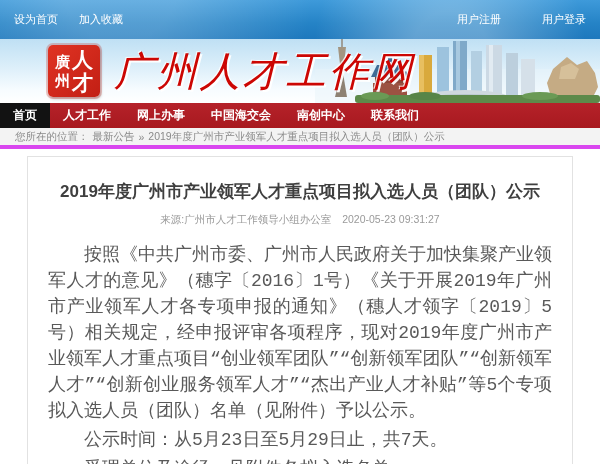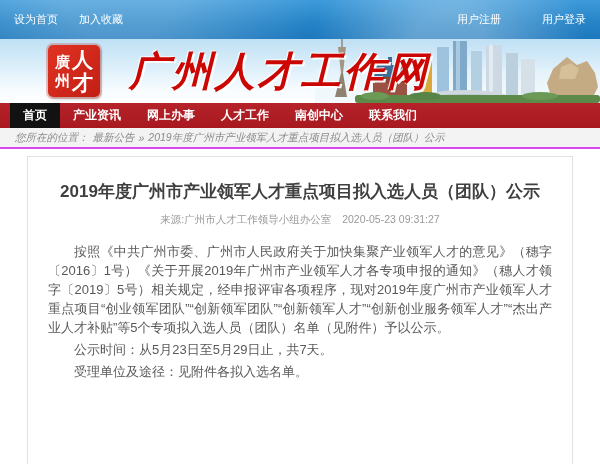--- a/index.html
+++ b/index.html
@@ -39,51 +39,50 @@
     background:linear-gradient(135deg,#e03323,#c21f14);
     border-radius:5px;
     box-shadow:0 0 0 2px rgba(194,31,20,.25), 1px 2px 3px rgba(0,0,0,.25);
     display:flex; align-items:center; justify-content:center;
     gap:2px;
   }
   .seal .col { display:flex; flex-direction:column; align-items:center; color:#fff; font-weight:bold; line-height:1; }
   .seal .col.small span { font-size:15px; letter-spacing:0; margin:2px 0; }
   .seal .col.big span { font-size:21px; margin:1px 0; }
   .site-title {
-    margin-left:29px;
+    margin-left:14px;
     font-size:40px;
-    font-weight:bold;
+    font-weight:normal;
     font-style:italic;
     letter-spacing:3px;
     color:#cc0603;
     text-shadow:2px 2px 0 rgba(255,255,255,.95), -1px -1px 0 rgba(255,255,255,.8);
     white-space:nowrap;
   }
   .skyline { position:absolute; right:0; bottom:0; height:64px; width:285px; z-index:1; }
 
   
   .nav {
     height:25px;
     background:linear-gradient(180deg,#b5222a 0%, #a8191f 100%);
     display:flex; align-items:stretch;
-    padding-left:10px;
     color:#fff; font-size:12px; font-weight:bold;
   }
   .nav-item { display:flex; align-items:center; padding:0 13px; cursor:pointer; white-space:nowrap; }
   .nav-item.active { background:#121212; }
 
   
   .breadcrumb {
     height:21px;
     background:#f3f3f3;
-    border-bottom:2px solid #d946ef;
+    border-bottom:4px solid #d946ef;
     display:flex; align-items:center;
     padding:0 15px;
     font-size:10.5px; color:#8a8a8a;
-    gap:4px; white-space:nowrap; overflow:hidden;font-style:italic;
+    gap:4px; white-space:nowrap; overflow:hidden;
   }
   .breadcrumb .link { cursor:pointer; }
 
   
   .content-wrap { padding-top:7px; height:331px; }
   .article-box {
     width:546px; margin:0 auto;
     background:#fff;
     border:1px solid #e2e2e2;
     padding:20px 20px 24px;
@@ -91,25 +90,26 @@
   }
   .article-title {
     text-align:center;
     font-size:17px; font-weight:bold; color:#3f3f3f;
     line-height:1.35;
     margin:4px 0 9px;
   }
   .article-meta { text-align:center; font-size:10.5px; color:#9a9a9a; margin-bottom:15px; }
   .article-meta .src { margin-right:8px; }
   .article-body p {
-    font-size:13px; color:#595959;
-    line-height:19px;
+    font-size:18px; color:#595959;
+    line-height:26px;
     text-indent:2em;
     margin-bottom:3px;
     text-align:justify;
+    font-family:Liberation Mono, monospace;
   }
 </style>
 </head>
 <body>
 
 <div class="topbar">
   <div class="left">
     <a>设为首页</a>
     <a>加入收藏</a>
   </div>
@@ -168,23 +168,23 @@
 
     <rect x="40" y="56" width="245" height="8" rx="3" fill="#5d8a4a"></rect>
     <ellipse cx="60" cy="57" rx="14" ry="4" fill="#6a9a55"></ellipse>
     <ellipse cx="110" cy="57" rx="16" ry="4" fill="#578548"></ellipse>
     <ellipse cx="225" cy="57" rx="18" ry="4" fill="#6a9a55"></ellipse>
   </svg>
 </div>
 
 <div class="nav">
   <div class="nav-item active">首页</div>
-  <div class="nav-item">产业资讯</div>
+  <div class="nav-item">人才工作</div>
   <div class="nav-item">网上办事</div>
-  <div class="nav-item">人才工作</div>
+  <div class="nav-item">中国海交会</div>
   <div class="nav-item">南创中心</div>
   <div class="nav-item">联系我们</div>
 
 </div>
 
 <div class="breadcrumb">
   <span>您所在的位置：</span>
   <span class="link">最新公告</span>
   <span>»</span>
   <span>2019年度广州市产业领军人才重点项目拟入选人员（团队）公示</span>

